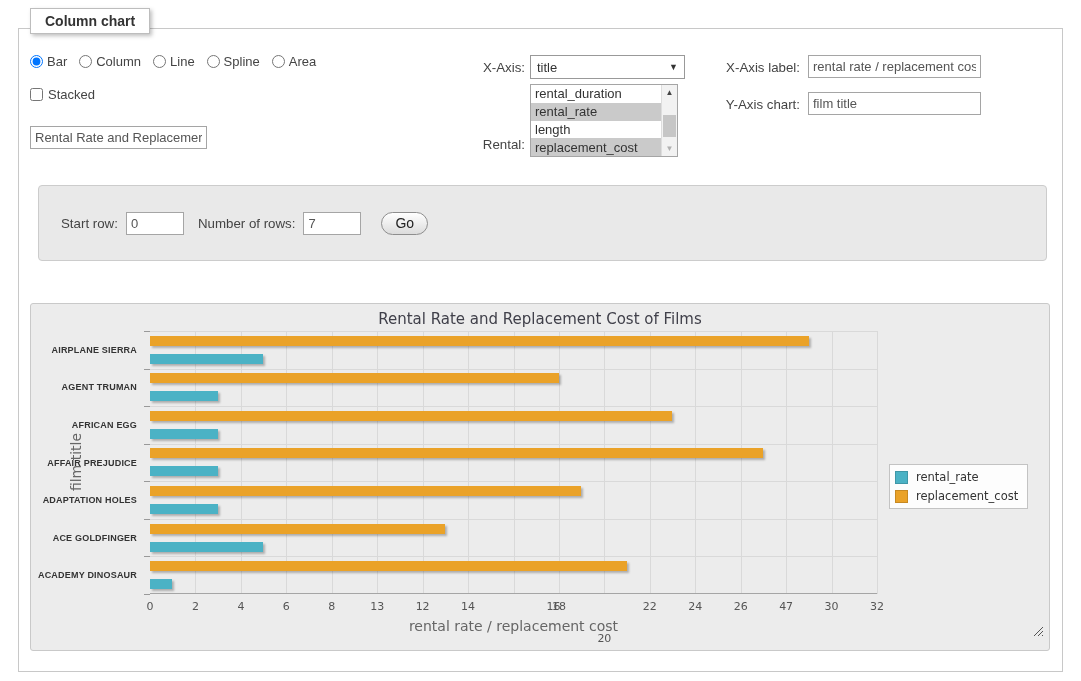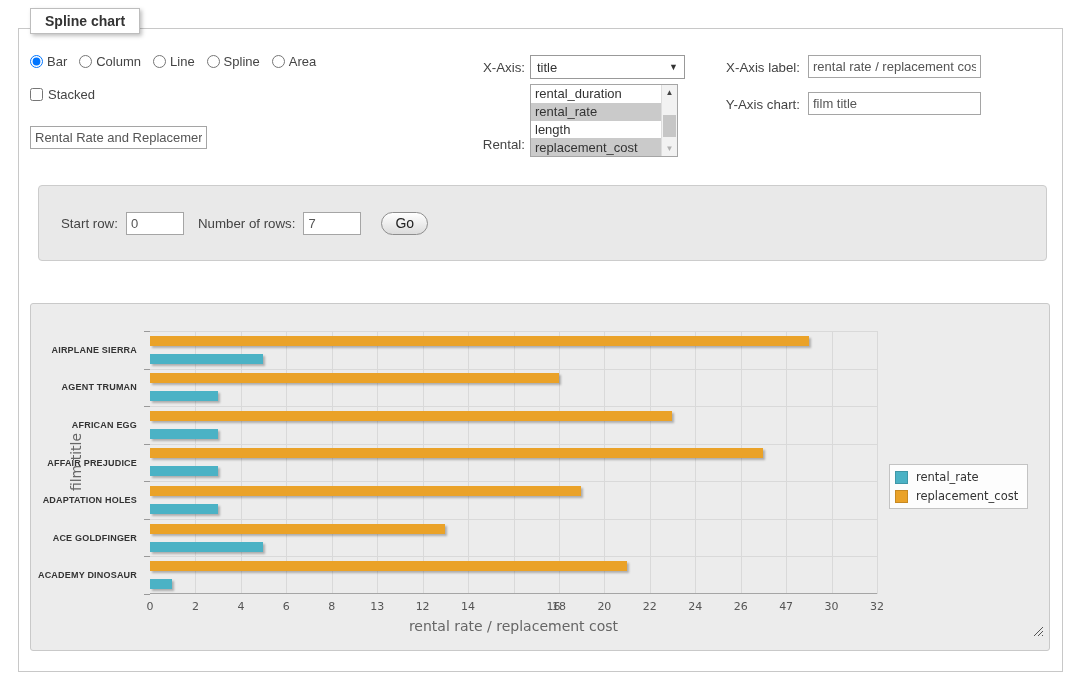--- a/index.html
+++ b/index.html
@@ -116,21 +116,21 @@
   .grip {
     position:absolute; right:6px; bottom:14px; width:10px; height:10px; cursor:se-resize;
     background:repeating-linear-gradient(-45deg, #555 0 1px, transparent 1px 3px);
     clip-path:polygon(100% 0, 100% 100%, 0 100%);
   }
 </style>
 </head>
 <body>
 
 <div class="abs frame"></div>
-<div class="abs legend-box">Spline chart</div>
+<div class="abs legend-box">Column chart</div>
 
 <div class="abs radio-row">
     <label class="radio-item">
       <input type="radio" name="charttype" checked="" style="">
       <span>Bar</span>
     </label>
     <label class="radio-item">
       <input type="radio" name="charttype" style="">
       <span>Column</span>
     </label>
@@ -188,20 +188,21 @@
   <input class="txt" value="0" style="">
   <span class="gap-m"></span>
   <span class="lbl">Number of rows:</span>
   <span class="gap-s"></span>
   <input class="txt" value="7" style="">
   <span class="gap-l"></span>
   <button class="go-btn">Go</button>
 </div>
 
 <div class="abs chart-box">
+  <div class="chart-title">Rental Rate and Replacement Cost of Films</div>
   <div class="cat-labels">
       <div class="catlabel" style="top: 7.14286%;">AIRPLANE SIERRA</div>
       <div class="catlabel" style="top: 21.4286%;">AGENT TRUMAN</div>
       <div class="catlabel" style="top: 35.7143%;">AFRICAN EGG</div>
       <div class="catlabel" style="top: 50%;">AFFAIR PREJUDICE</div>
       <div class="catlabel" style="top: 64.2857%;">ADAPTATION HOLES</div>
       <div class="catlabel" style="top: 78.5714%;">ACE GOLDFINGER</div>
       <div class="catlabel" style="top: 92.8571%;">ACADEMY DINOSAUR</div>
     </div>
   <div class="plot">
@@ -270,21 +271,21 @@
       <div class="xtick" style="left: 0%;">0</div>
       <div class="xtick" style="left: 6.25%;">2</div>
       <div class="xtick" style="left: 12.5%;">4</div>
       <div class="xtick" style="left: 18.75%;">6</div>
       <div class="xtick" style="left: 25%;">8</div>
       <div class="xtick" style="left: 31.25%;">13</div>
       <div class="xtick" style="left: 37.5%;">12</div>
       <div class="xtick" style="left: 43.75%;">14</div>
       <div class="xtick" style="left: 50%; margin-left: 40px;">16</div>
       <div class="xtick" style="left: 56.25%;">18</div>
-      <div class="xtick" style="left: 62.5%;">20</div>
+      <div class="xtick" style="left: 62.5%; margin-top: 32px;">20</div>
       <div class="xtick" style="left: 68.75%;">22</div>
       <div class="xtick" style="left: 75%;">24</div>
       <div class="xtick" style="left: 81.25%; text-align: center;">26</div>
       <div class="xtick" style="left: 87.5%;">47</div>
       <div class="xtick" style="left: 93.75%;">30</div>
       <div class="xtick" style="left: 100%;">32</div>
     </div>
   <div class="axis-xlabel">rental rate / replacement cost</div>
   <div class="axis-ylabel">film title</div>
   <div class="legend">

